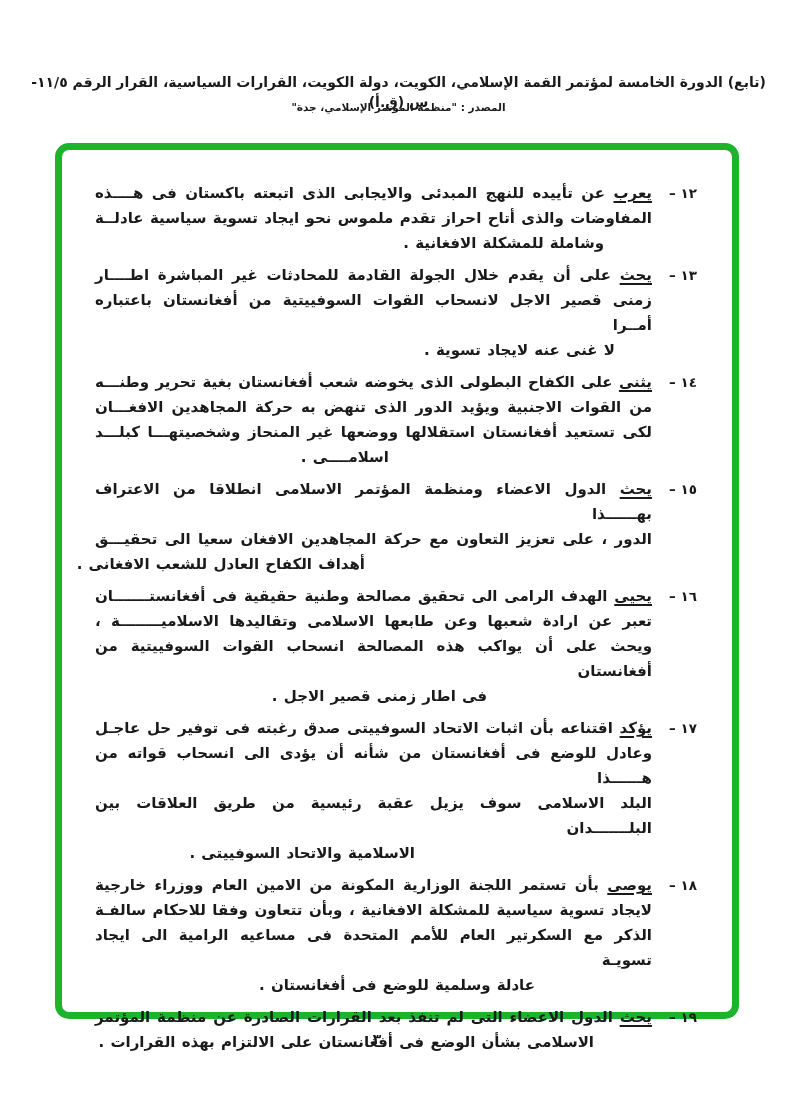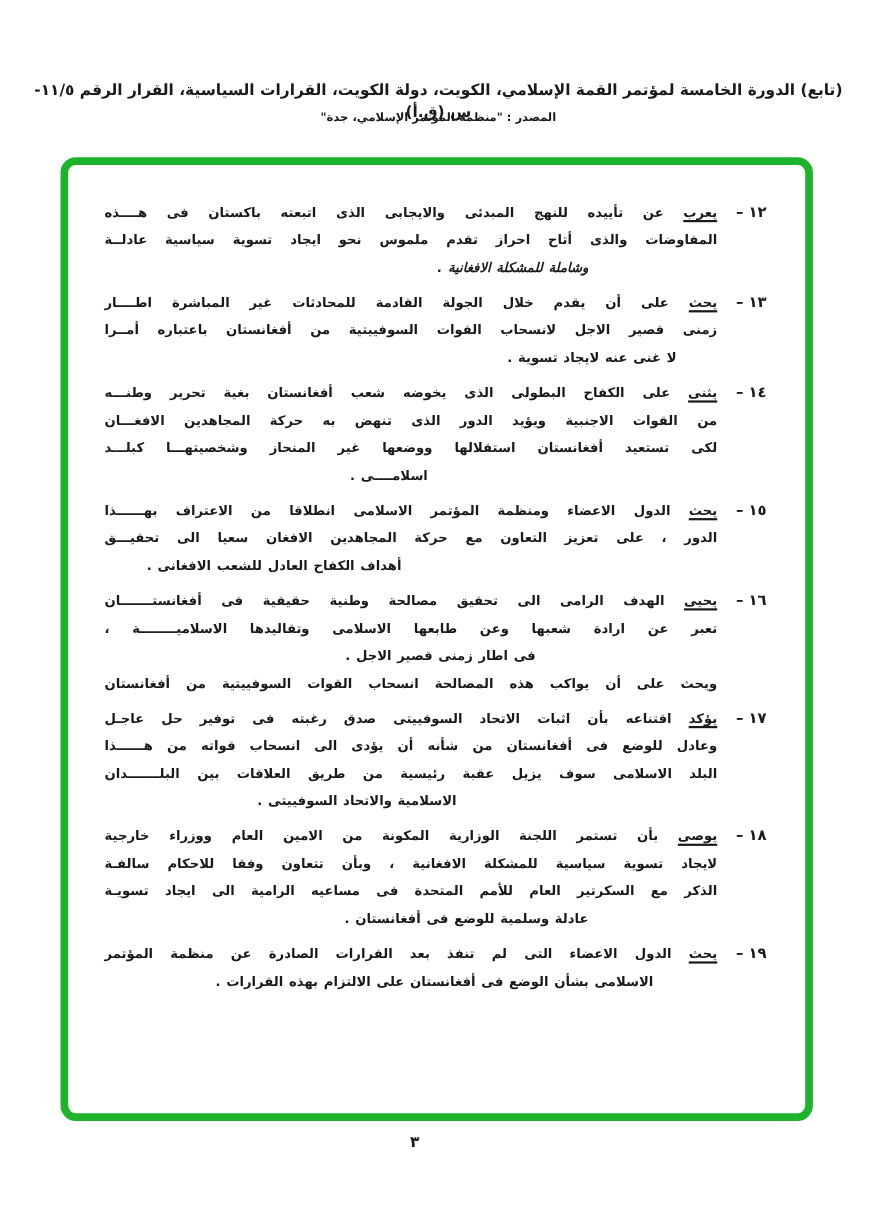--- a/index.html
+++ b/index.html
@@ -25,21 +25,21 @@
     position:absolute;top:181px;left:95px;width:615px;direction:rtl;
   }
   .item{display:flex;margin-bottom:7px;}
   .num{
     flex:0 0 58px;width:58px;box-sizing:border-box;padding-left:4px;
     font-size:13.5px;line-height:25px;text-align:center;white-space:nowrap;
     letter-spacing:1px;
   }
   .lines{flex:1 1 auto;min-width:0;}
   .line{
-    font-size:12px;line-height:25px;white-space:nowrap;text-align:right;
+    font-size:15px;line-height:25px;white-space:nowrap;text-align:right;
     word-spacing:1px;
   }
   .line.full{
     white-space:normal;text-align:justify;text-align-last:justify;
     text-justify:inter-word;
   }
   .lead{text-decoration:underline;text-underline-offset:3px;text-decoration-thickness:1.5px;}
   .page-number{
     position:absolute;top:1031px;left:337px;width:80px;text-align:center;
     font-size:14px;
@@ -52,21 +52,21 @@
 <div class="header-line2">المصدر :  "منظمة المؤتمر الإسلامي، جدة"</div>
 
 <div class="green-frame" style="border-color: rgb(29, 179, 44);"></div>
 
 <div class="doc-body">
     <div class="item">
       <div class="num">١٢ –</div>
       <div class="lines">
         <div class="line full"><span class="lead">يعرب</span> عن تأييده للنهج المبدئى والايجابى الذى اتبعته باكستان فى هــــذه</div>
         <div class="line full">المفاوضات والذى أتاح احراز تقدم ملموس نحو ايجاد تسوية سياسية عادلــة</div>
-        <div class="line" style="margin-right: 117px; font-style: italic;">وشاملة للمشكلة الافغانية .</div>
+        <div class="line" style="margin-right: 48px;">وشاملة للمشكلة الافغانية .</div>
       </div>
     </div>
     <div class="item">
       <div class="num">١٣ –</div>
       <div class="lines">
         <div class="line full"><span class="lead">يحث</span> على أن يقدم خلال الجولة القادمة  للمحادثات غير المباشرة اطــــار</div>
         <div class="line full">زمنى قصير الاجل لانسحاب القوات السوفييتية من أفغانستان باعتباره أمــرا</div>
         <div class="line" style="margin-right: 37px;">لا غنى عنه لايجاد تسوية .</div>
       </div>
     </div>
@@ -85,22 +85,22 @@
         <div class="line full"><span class="lead">يحث</span> الدول الاعضاء ومنظمة المؤتمر الاسلامى انطلاقا من الاعتراف بهــــــذا</div>
         <div class="line full">الدور ، على تعزيز التعاون مع حركة المجاهدين الافغان سعيا الى تحقيـــق</div>
         <div class="line" style="margin-right: 287px;">أهداف الكفاح العادل للشعب الافغانى .</div>
       </div>
     </div>
     <div class="item">
       <div class="num">١٦ –</div>
       <div class="lines">
         <div class="line full"><span class="lead">يحيى</span> الهدف الرامى الى تحقيق مصالحة وطنية حقيقية فى أفغانستـــــــان</div>
         <div class="line full">تعبر عن ارادة شعبها وعن طابعها الاسلامى وتقاليدها الاسلاميــــــــة ،</div>
+        <div class="line full">ويحث على أن يواكب هذه المصالحة انسحاب القوات السوفييتية من أفغانستان</div>
         <div class="line" style="margin-right: 165px;">فى اطار زمنى قصير الاجل .</div>
-        <div class="line full">ويحث على أن يواكب هذه المصالحة انسحاب القوات السوفييتية من أفغانستان</div>
       </div>
     </div>
     <div class="item">
       <div class="num">١٧ –</div>
       <div class="lines">
         <div class="line full"><span class="lead">يؤكد</span> اقتناعه بأن اثبات الاتحاد السوفييتى صدق رغبته فى توفير حل عاجـل</div>
         <div class="line full">وعادل للوضع فى أفغانستان من شأنه أن يؤدى الى انسحاب قواته من هــــــذا</div>
         <div class="line full">البلد الاسلامى سوف يزيل عقبة رئيسية من طريق العلاقات بين البلـــــــدان</div>
         <div class="line" style="margin-right: 237px;">الاسلامية والاتحاد السوفييتى .</div>
       </div>

